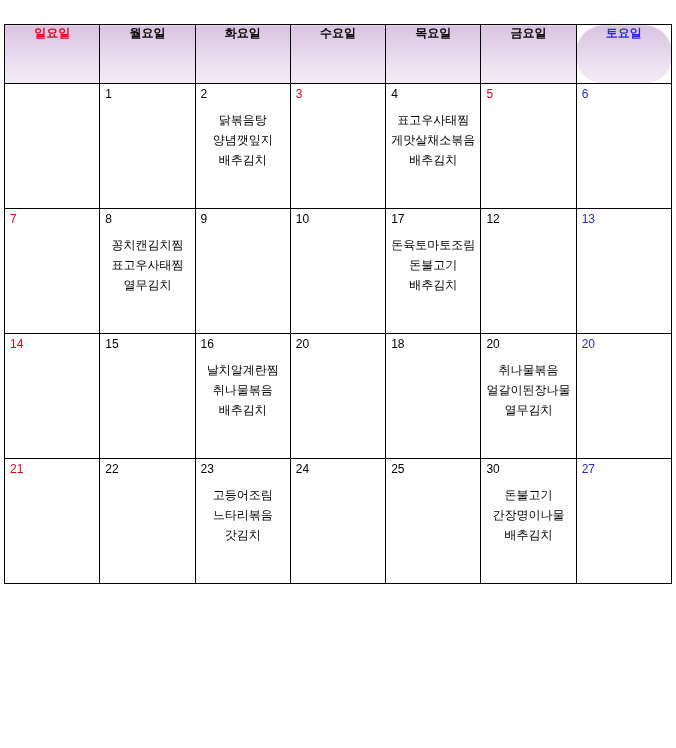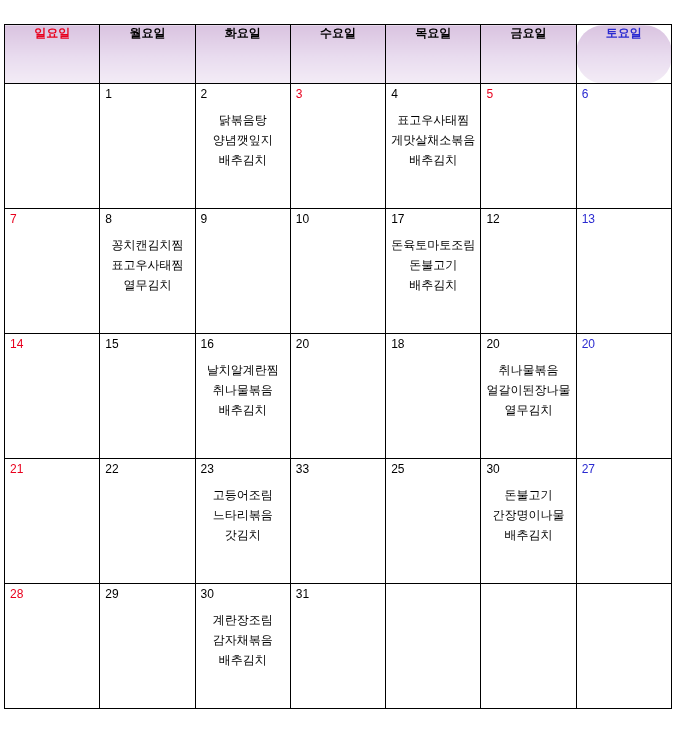--- a/index.html
+++ b/index.html
@@ -190,60 +190,32 @@
           </td>
           <td>
             <div class="daynum weekday">23</div>
             <div class="menu">
               <div>고등어조림</div>
               <div>느타리볶음</div>
               <div>갓김치</div>
             </div>
           </td>
           <td>
-            <div class="daynum weekday">33</div>
+            <div class="daynum weekday">24</div>
           </td>
           <td>
             <div class="daynum weekday">25</div>
           </td>
           <td>
             <div class="daynum weekday">30</div>
             <div class="menu">
               <div>돈불고기</div>
               <div>간장명이나물</div>
               <div>배추김치</div>
             </div>
           </td>
           <td>
             <div class="daynum sat">27</div>
-          </td>
-        </tr>
-        <tr>
-          <td>
-            <div class="daynum sun">28</div>
-          </td>
-          <td>
-            <div class="daynum weekday">29</div>
-          </td>
-          <td>
-            <div class="daynum weekday">30</div>
-            <div class="menu">
-              <div>계란장조림</div>
-              <div>감자채볶음</div>
-              <div>배추김치</div>
-            </div>
-          </td>
-          <td>
-            <div class="daynum weekday">31</div>
-          </td>
-          <td class="empty-cell">
-            <div class="daynum weekday"></div>
-          </td>
-          <td class="empty-cell">
-            <div class="daynum weekday"></div>
-          </td>
-          <td class="empty-cell">
-            <div class="daynum sat"></div>
           </td>
         </tr>
       </tbody>
   </table>
 </div>
 
 </body></html>

